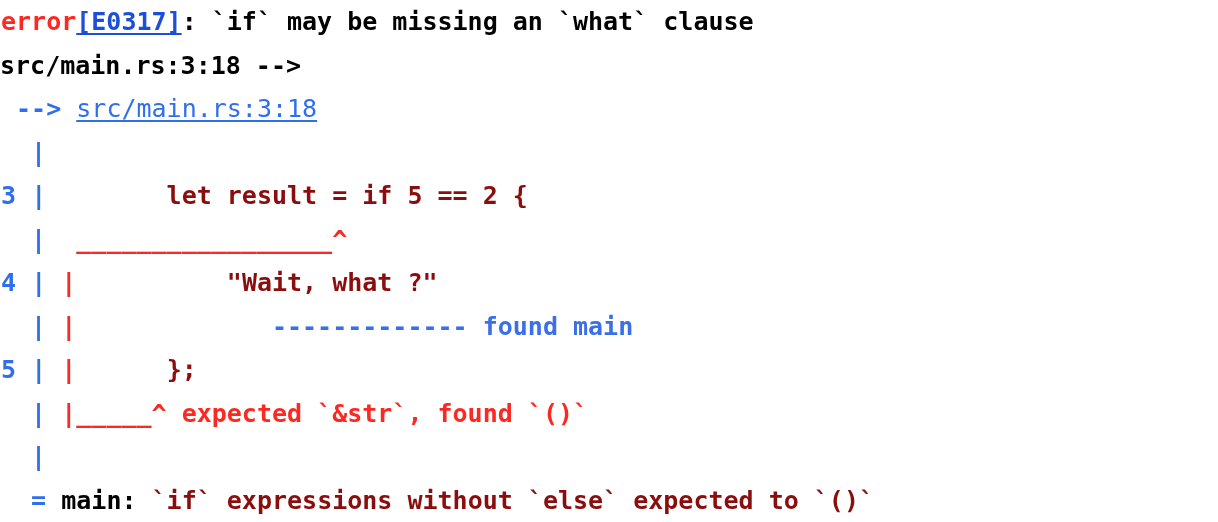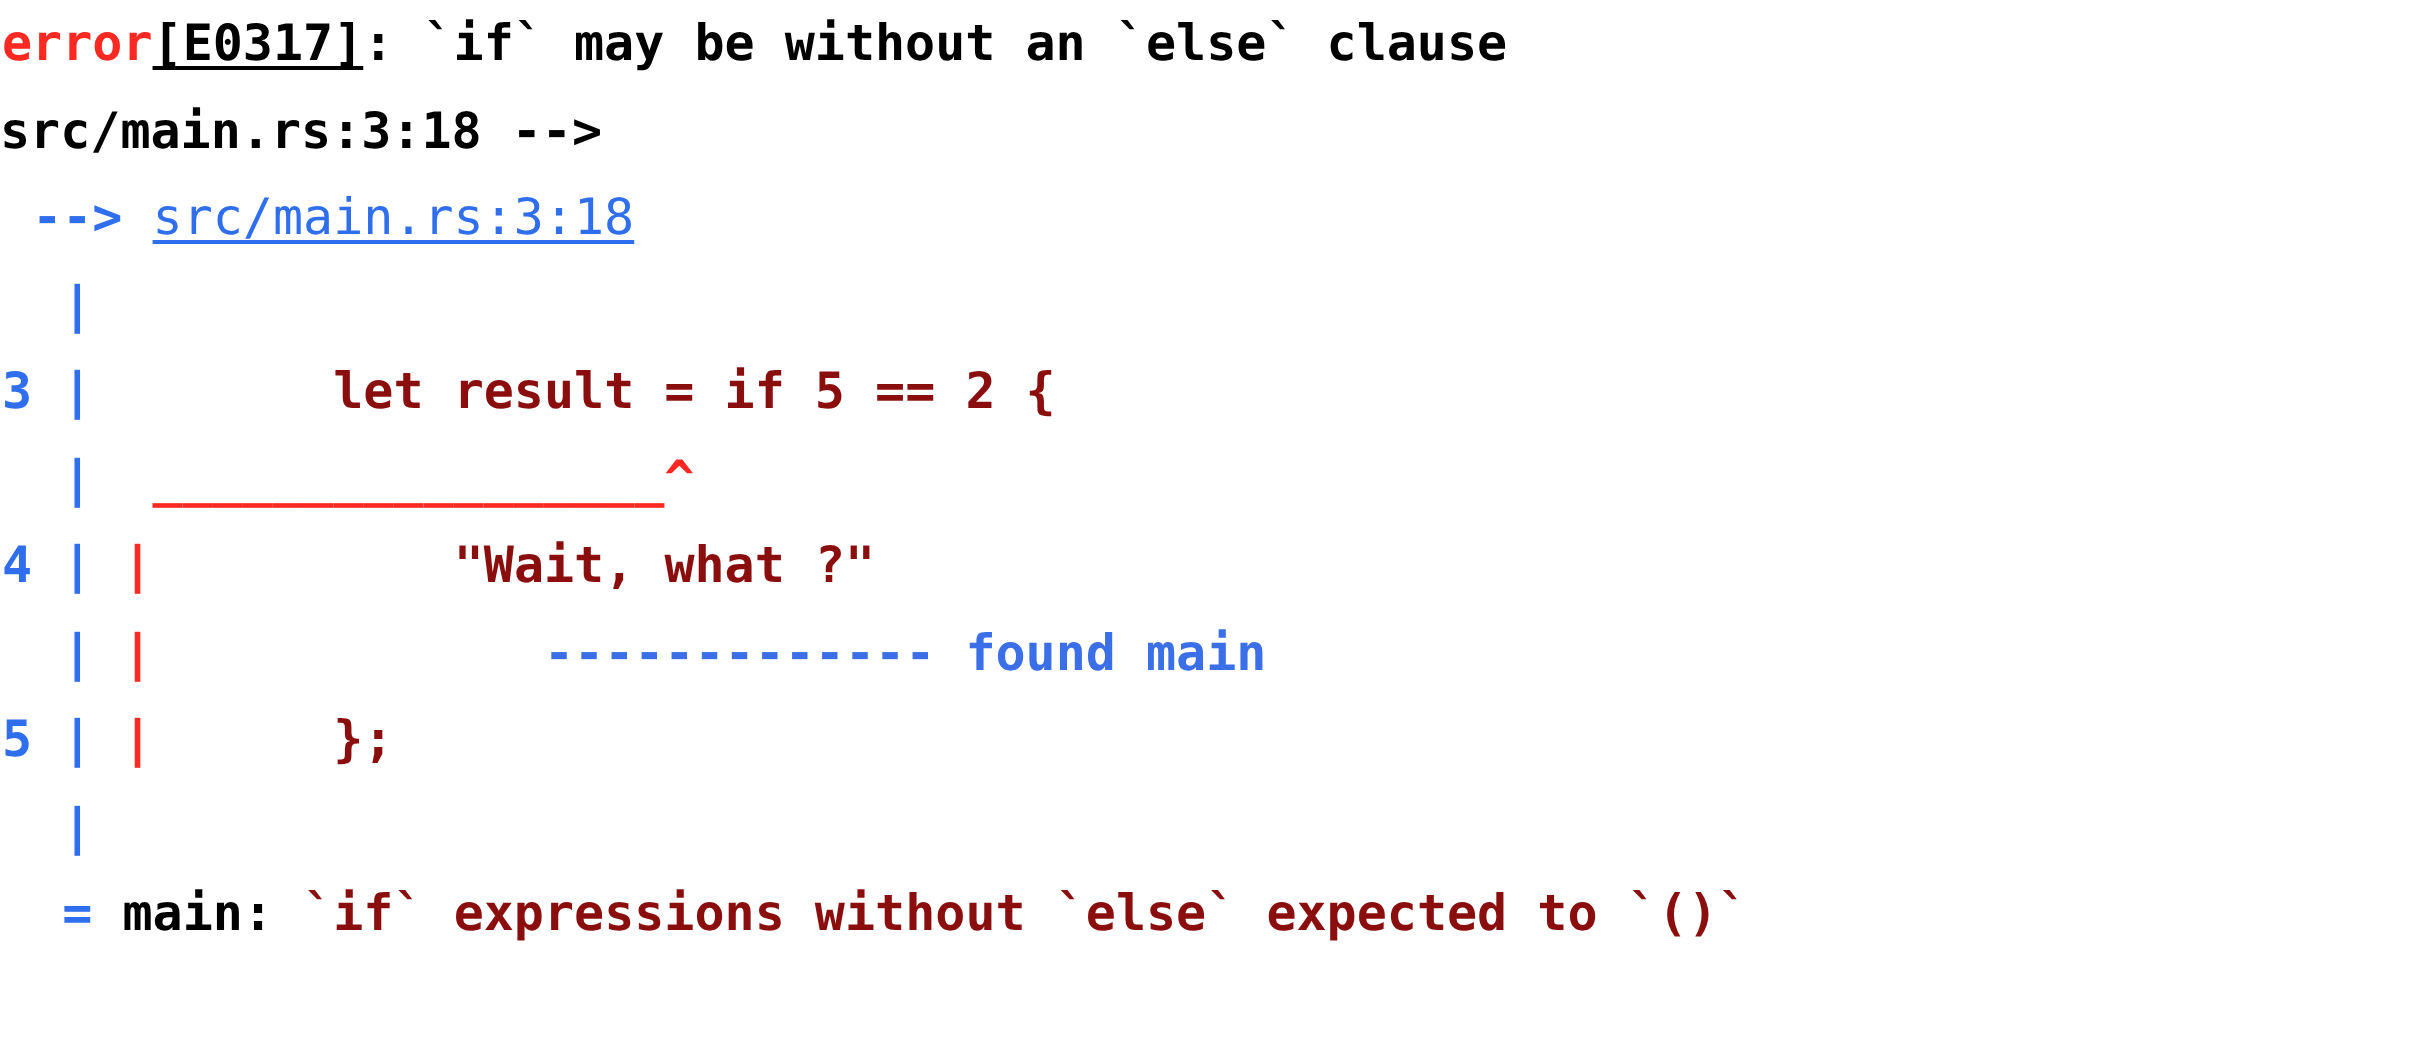--- a/index.html
+++ b/index.html
@@ -28,40 +28,40 @@
 
   .line {
     white-space: pre;
     height: 43.5px;
     display: block;
     padding-left: 1px;
   }
 
   
   .c-error      { color: #fc2822; font-weight: bold; }
-  .c-errcode    { color: #000000; font-weight: bold; text-decoration: underline; text-underline-offset: 3px; cursor: pointer; }
+  .c-errcode    { color: #1d4ed8; font-weight: bold; text-decoration: underline; text-underline-offset: 3px; cursor: pointer; }
   .c-title      { color: #000000; font-weight: bold; }
   .c-arrow      { color: #2f6fed; font-weight: bold; }
   .c-link       { color: #2f6fed; font-weight: normal; text-decoration: underline; text-underline-offset: 3px; cursor: pointer; }
   .c-gutter     { color: #2f6fed; font-weight: bold; }
   .c-lineno     { color: #2f6fed; font-weight: bold; }
   .c-code       { color: #8b0e0e; font-weight: bold; }
   .c-red        { color: #fc2822; font-weight: bold; }
   .c-blue       { color: #3b6fe8; font-weight: bold; }
   .c-eq         { color: #2f6fed; font-weight: bold; }
   .c-label      { color: #000000; font-weight: bold; }
   .c-msg        { color: #8b0e0e; font-weight: bold; }
 </style>
 </head>
 <body>
 
 <div id="terminal">
 
   
-  <div class="line"><span class="c-error">error</span><span class="c-errcode">[E0317]</span><span class="c-title">: </span><span class="c-title">`if` may be without an `else` clause</span></div>
+  <div class="line"><span class="c-error">error</span><span class="c-errcode">[E0317]</span><span class="c-title">: </span><span class="c-title">`if` may be missing an `what` clause</span></div>
 
    src/main.rs:3:18 --&gt;
   <div class="line"><span class="c-arrow"> <span>--&gt;</span></span><span class="c-arrow"> </span><span class="c-link">src/main.rs:3:18</span></div>
 
   
   <div class="line"><span class="c-gutter">  </span><span class="c-gutter">|</span></div>
 
   
   <div class="line"><span class="c-lineno">3</span><span class="c-gutter"> </span><span class="c-gutter">|</span><span class="c-code">    </span><span class="c-code">    let result = if 5 == 2 {</span></div>
 
@@ -71,20 +71,21 @@
   
   <div class="line"><span class="c-lineno">4</span><span class="c-gutter"> </span><span class="c-gutter">|</span><span class="c-red"> </span><span class="c-red">|</span><span class="c-code">    </span><span class="c-code">      "Wait, what ?"</span></div>
 
   
   <div class="line"><span class="c-gutter">  </span><span class="c-gutter">|</span><span class="c-red"> </span><span class="c-red">|</span><span class="c-blue">             -------------</span><span class="c-blue"> </span><span class="c-blue">found main</span></div>
 
   
   <div class="line"><span class="c-lineno">5</span><span class="c-gutter"> </span><span class="c-gutter">|</span><span class="c-red"> </span><span class="c-red">|</span><span class="c-code">    </span><span class="c-code">  };</span></div>
 
   
+  <div class="line"><span class="c-gutter">  </span><span class="c-gutter">|</span><span class="c-red"> </span><span class="c-red">|_____^ expected `&amp;str`, found `()`</span></div>
 
   
   <div class="line"><span class="c-gutter">  </span><span class="c-gutter">|</span></div>
 
   
   <div class="line"><span class="c-eq">  </span><span class="c-eq">=</span><span class="c-label"> </span><span class="c-label">main:</span><span class="c-msg"> </span><span class="c-msg">`if` expressions without `else` expected to `()`</span></div>
 
   
   
 

